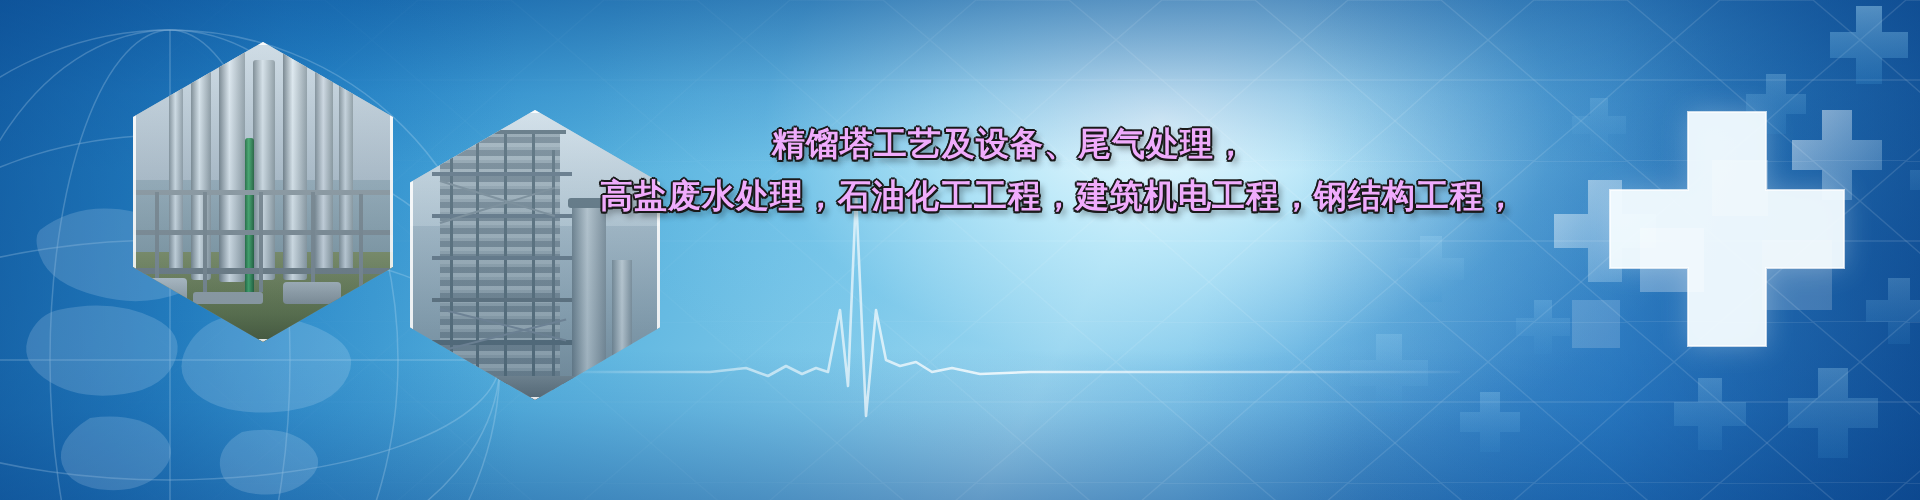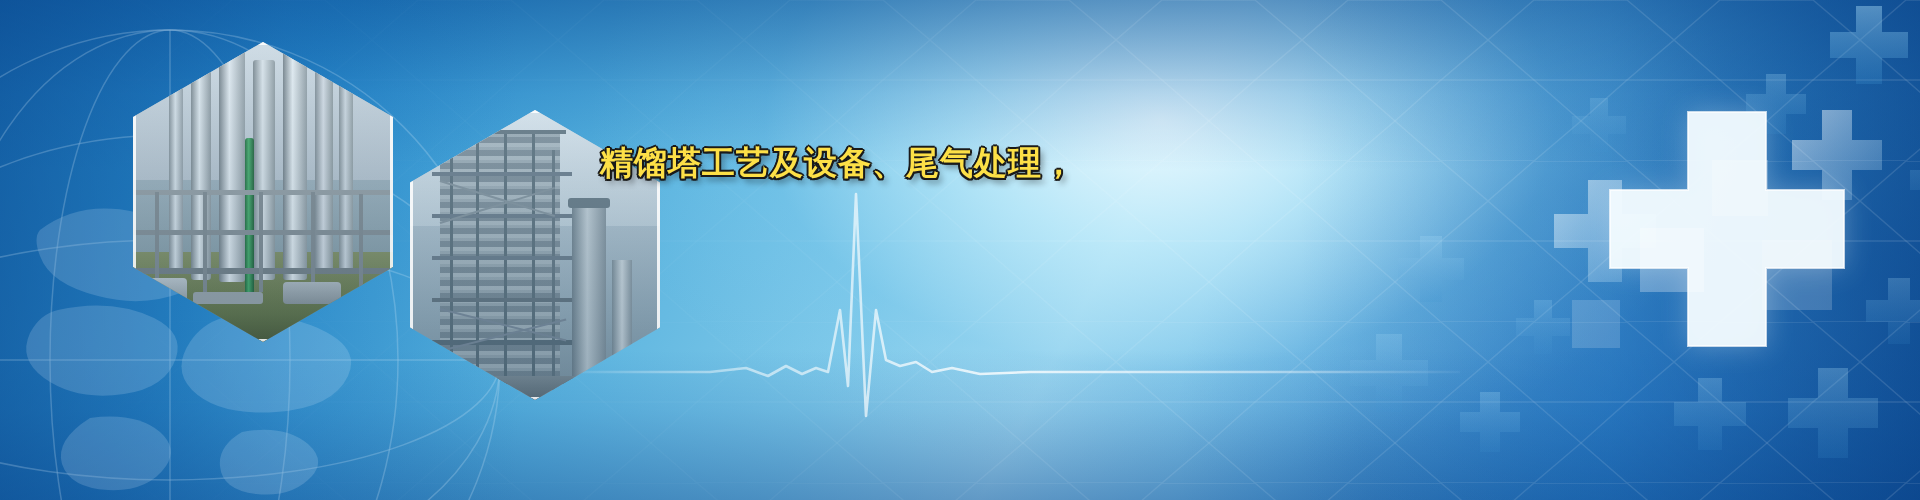--- a/index.html
+++ b/index.html
@@ -75,22 +75,23 @@
   .p1-deck{position:absolute;background:rgba(60,72,80,.55);}
 
   
   .p2{background:linear-gradient(180deg,#b9ccd8 0%,#a5bccb 35%,#8ea8b8 70%,#7b94a3 100%);}
   .p2-sky{position:absolute;left:0;top:0;width:100%;height:40%;
     background:linear-gradient(180deg,#cfdee8,#b4c9d6);}
   .p2-t{position:absolute;}
 
   
   #slogan{
-    position:absolute;left:600px;top:137px;width:820px;
-    color:#fde047;
+    position:absolute;left:600px;top:118px;width:820px;
+    text-align:center;
+    color:#f0abfc;
     font-size:33px;
     font-weight:bold;
     line-height:52px;
     letter-spacing:1px;
     white-space:nowrap;
     text-shadow:
       2px 0 0 #1a1a1a, -2px 0 0 #1a1a1a, 0 2px 0 #1a1a1a, 0 -2px 0 #1a1a1a,
       1.5px 1.5px 0 #1a1a1a, -1.5px 1.5px 0 #1a1a1a, 1.5px -1.5px 0 #1a1a1a, -1.5px -1.5px 0 #1a1a1a,
       4px 5px 6px rgba(0,0,0,.45);
   }
@@ -282,15 +283,16 @@
       <div class="p2-t" style="left:30px;top:240px;width:130px;height:2px;background:#74889a;transform:rotate(-14deg);transform-origin:left center;"></div>
 
       <div class="p2-t" style="left:0;bottom:0;width:100%;height:24px;background:linear-gradient(180deg,#7b8d98,#5e707b);"></div>
       <div style="position:absolute;inset:0;background:linear-gradient(180deg,rgba(255,255,255,.10),rgba(35,65,90,.20));"></div>
     </div>
     <div class="hexborder"></div>
   </div>
 
   <div id="slogan">
     <span class="ln ln1">精馏塔工艺及设备、尾气处理，</span>
+    <span class="ln ln2">高盐废水处理，石油化工工程，建筑机电工程，钢结构工程，</span>
   </div>
 
 </div>
 
 </body></html>

